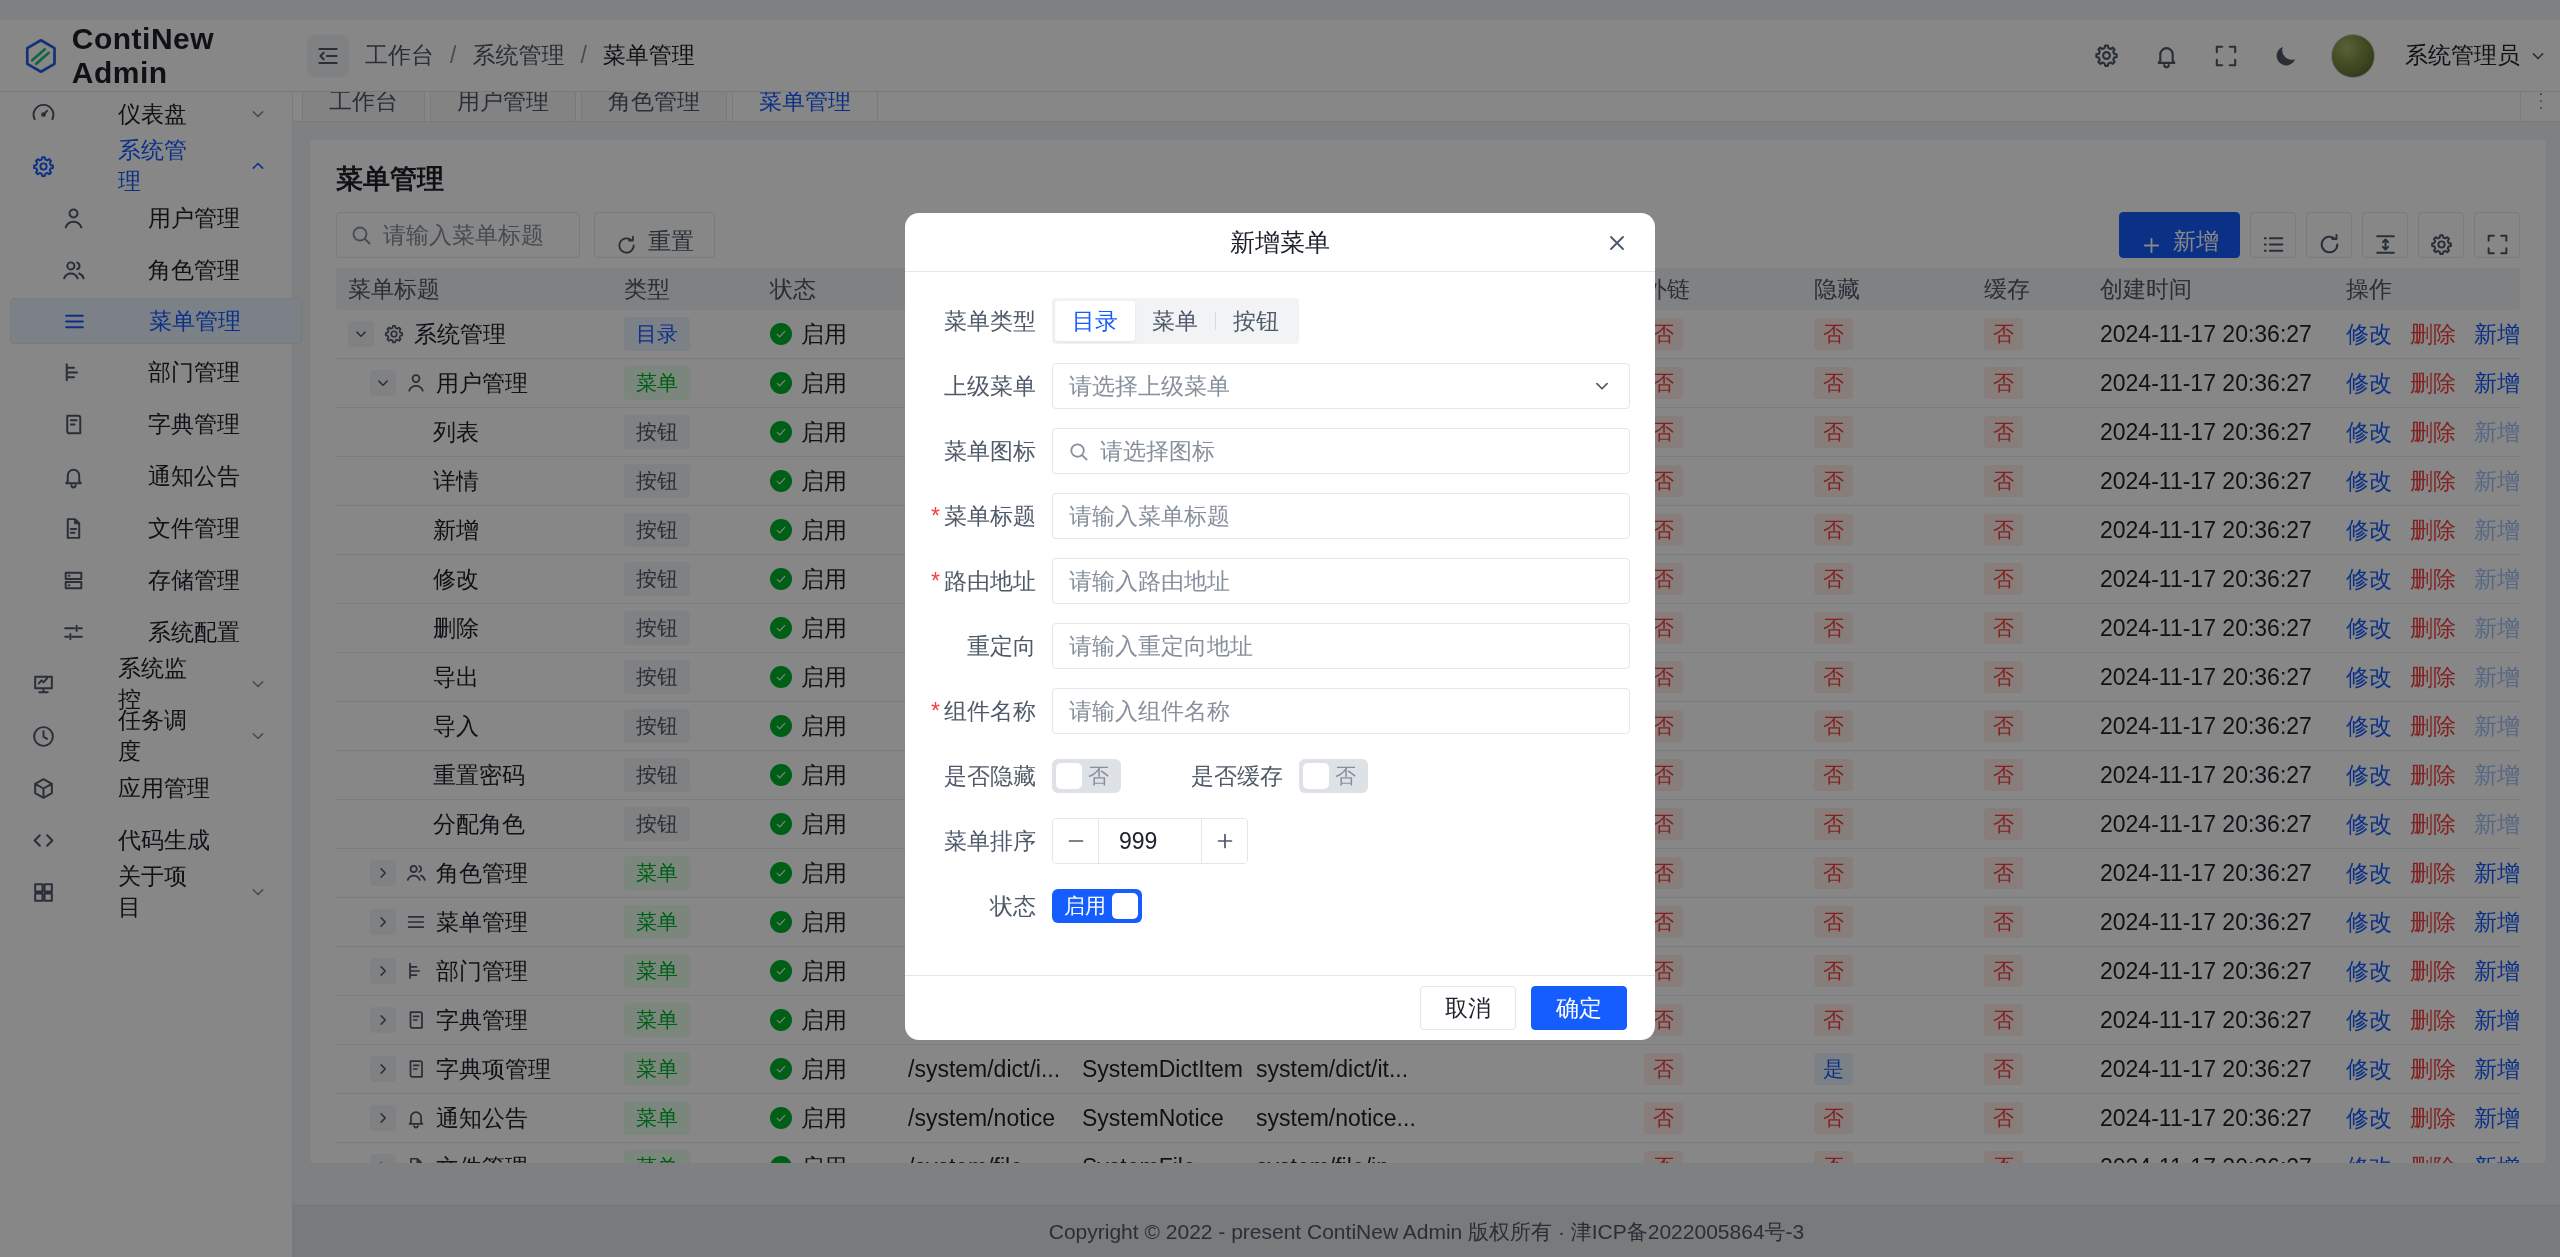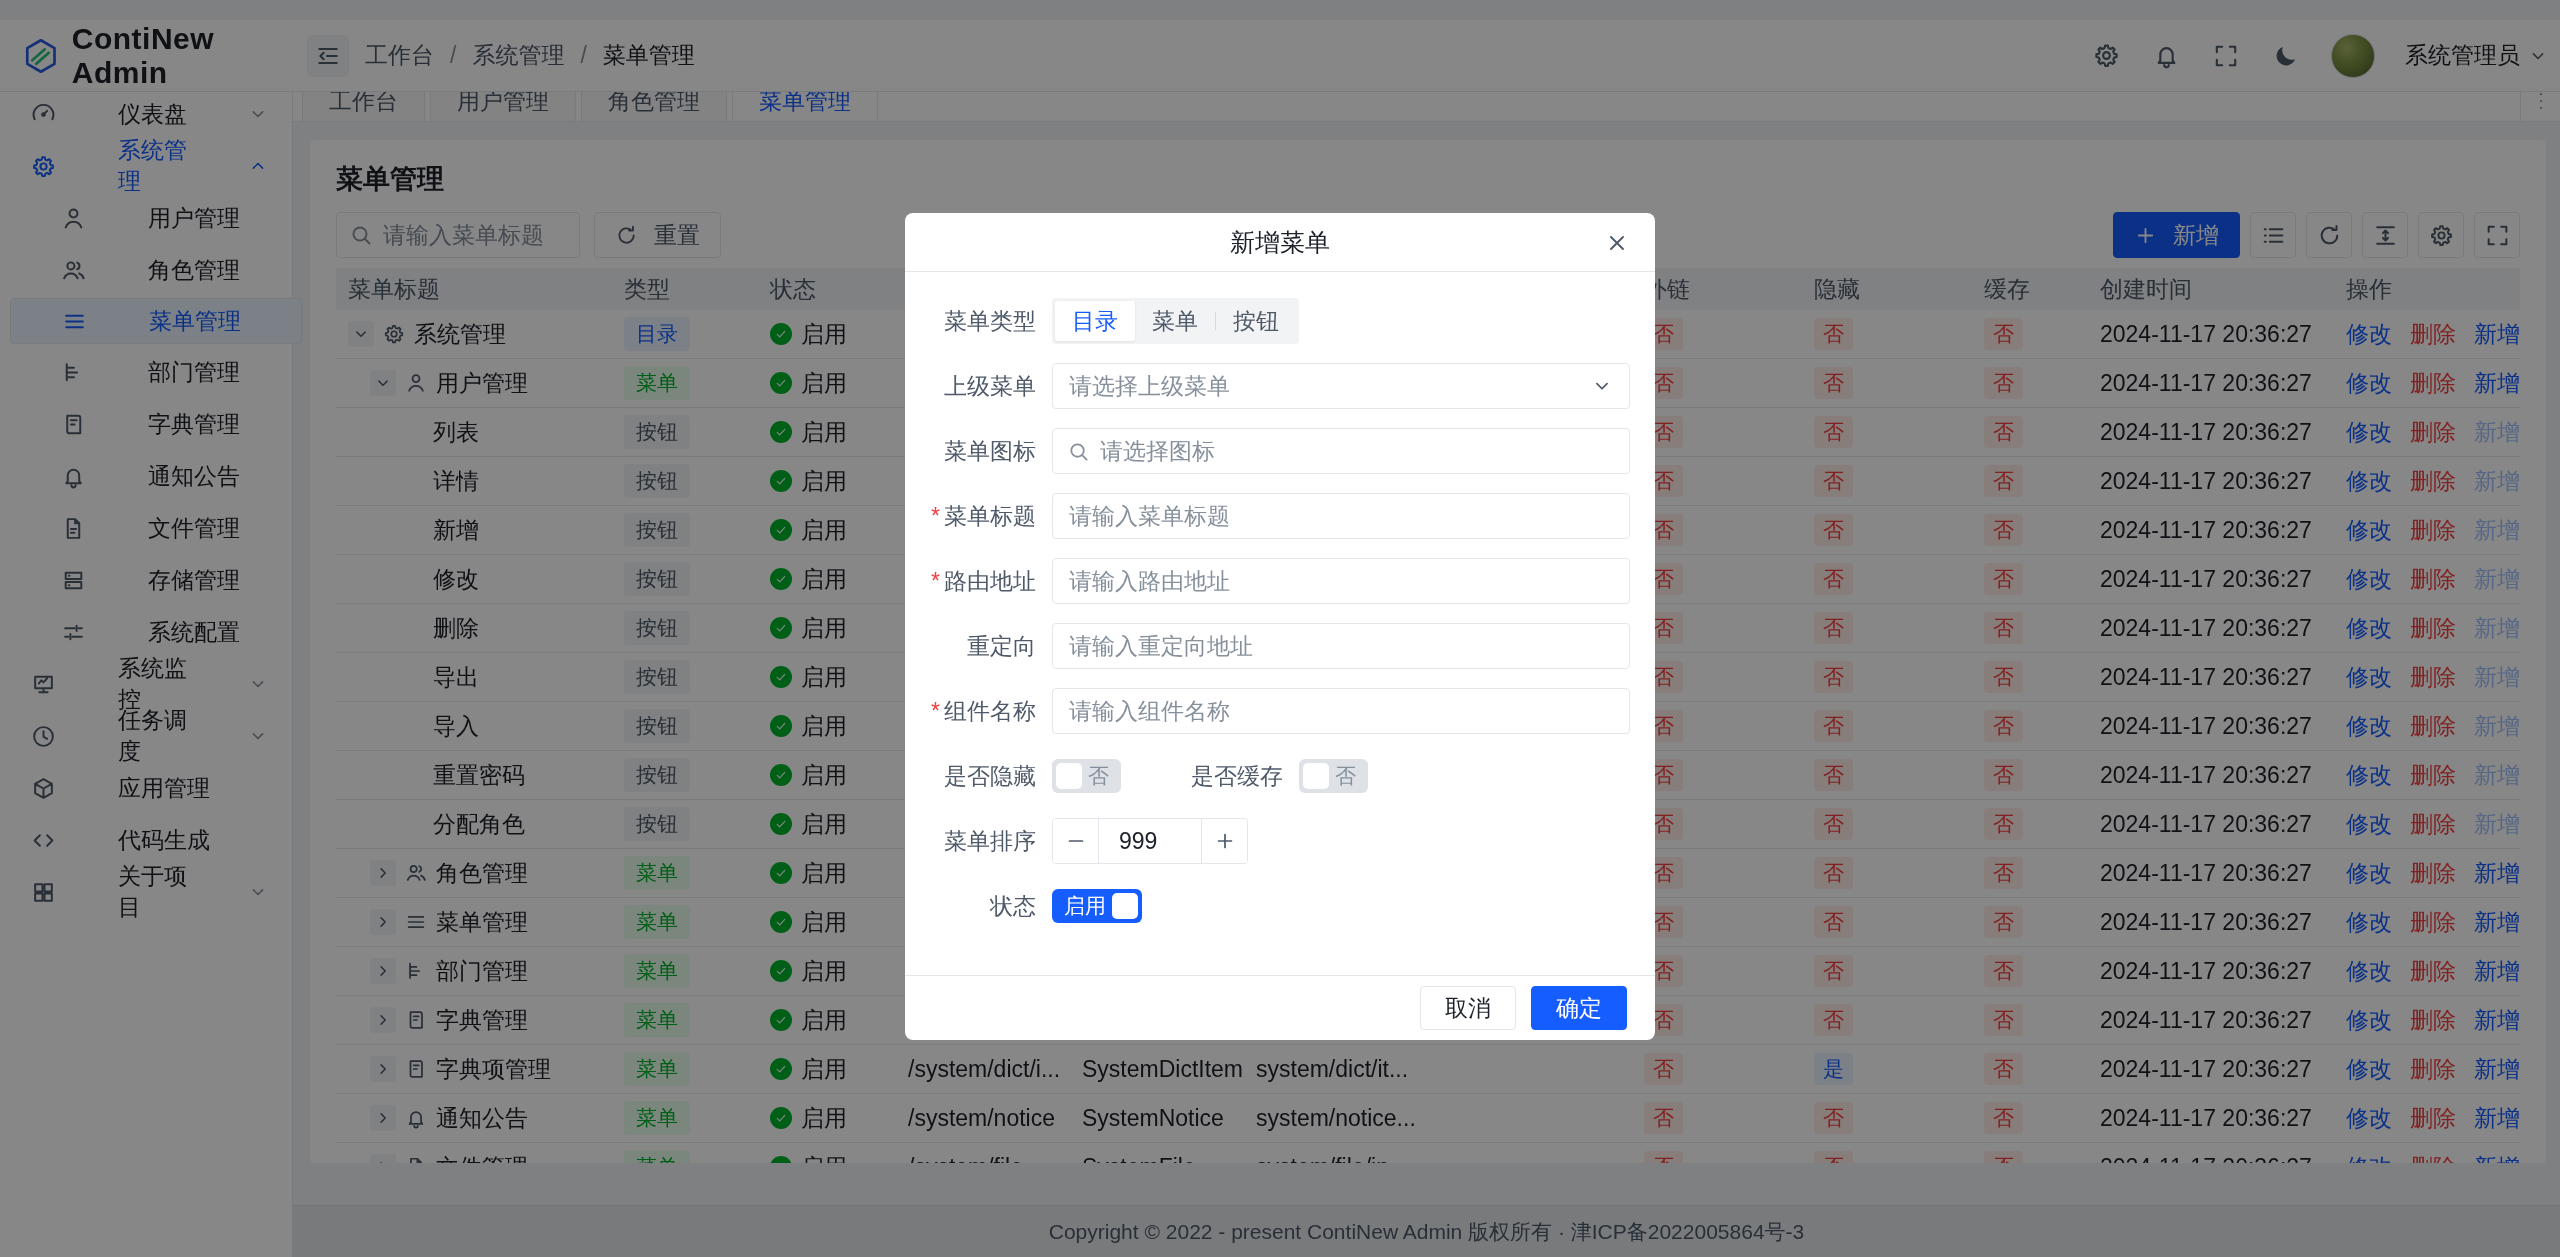--- a/index.html
+++ b/index.html
@@ -38,21 +38,21 @@
   .tab.on { background:#fff; color:#165dff; }
   .tab-more { margin-left:auto; width:40px; height:41px; display:flex; align-items:center; justify-content:center; color:#4e5969; border-left:1px solid #e5e6eb; cursor:pointer; }
 
   
   .card { position:absolute; left:310px; top:140px; width:2236px; height:1023px; background:#fff; border-radius:4px; padding:20px 26px 0; overflow:hidden; z-index:2; }
   .page-title { font-size:27px; font-weight:600; line-height:38px; margin-bottom:14px; }
   .toolbar { display:flex; align-items:center; height:46px; margin-bottom:10px; }
   .search-box { width:244px; height:46px; border:1px solid #e5e6eb; border-radius:4px; display:flex; align-items:center; padding:0 12px; color:#86909c; background:#fff; }
   .search-box input { border:none; outline:none; width:100%; margin-left:10px; font-size:23px; font-family:inherit; color:#1d2129; background:transparent; }
   .search-box input::placeholder { color:#86909c; }
-  .btn { height:46px; border:1px solid #e5e6eb; background:#fff; border-radius:4px; display:flex; align-items:center; justify-content:center; gap:16px; padding:0 20px; font-size:23px; color:#1d2129; cursor:pointer; font-family:inherit; }
+  .btn { height:46px; border:1px solid #e5e6eb; background:#fff; border-radius:4px; display:flex; align-items:flex-end; justify-content:center; gap:10px; padding:0 20px; font-size:23px; color:#1d2129; cursor:pointer; font-family:inherit; }
   .btn-reset { margin-left:14px; color:#4e5969; }
   .tb-right { margin-left:auto; display:flex; align-items:center; gap:10px; }
   .btn-primary { background:#165dff; border-color:#165dff; color:#fff; }
   .icon-btn { width:46px; height:46px; padding:0; color:#4e5969; }
 
   
   .tbl { width:100%; }
   .trow { display:flex; align-items:center; height:49px; border-bottom:1px solid #e9eaee; }
   .thead { height:42px; background:#f2f3f5; color:#4e5969; border-bottom:none; border-radius:2px; }
   .tc { flex:0 0 auto; padding-left:24px; white-space:nowrap; overflow:hidden; display:flex; align-items:center; }
@@ -71,21 +71,21 @@
   .st-dot { width:22px; height:22px; border-radius:50%; background:#00b42a; color:#fff; display:inline-flex; align-items:center; justify-content:center; margin-right:9px; flex:0 0 auto; }
   .oplink { color:#165dff; margin-right:18px; cursor:pointer; }
   .oplink.del { color:#f53f3f; }
   .oplink.dis { color:#a3c3fb; cursor:default; }
 
   
   .footer { position:absolute; left:293px; right:0; bottom:0; height:52px; background:#e4e7eb; border-top:1px solid #d7dade; display:flex; align-items:center; justify-content:center; color:#4e5969; font-size:21px; z-index:1; }
 
   
   .mask { position:fixed; inset:0; background:rgba(0,0,0,0.47); z-index:40; }
-  .modal { position:fixed; left:905px; top:213px; width:750px; height:827px; background:#fff; border-radius:8px; z-index:41; display:flex; flex-direction:column; }
+  .modal { position:fixed; left:905px; top:213px; width:750px; height:827px; background:#fff; border-radius:14px; z-index:41; display:flex; flex-direction:column; }
   .m-head { height:59px; border-bottom:1px solid #e5e6eb; display:flex; align-items:center; justify-content:center; position:relative; flex:0 0 auto; }
   .m-title { font-size:25px; font-weight:500; }
   .m-close { position:absolute; right:24px; top:16px; width:28px; height:28px; color:#4e5969; display:flex; align-items:center; justify-content:center; cursor:pointer; }
   .m-body { flex:1 1 auto; padding:26px 25px 0; overflow:hidden; }
   .f-row { display:flex; align-items:center; min-height:46px; margin-bottom:19px; }
   .f-label { width:106px; flex:0 0 auto; text-align:right; margin-right:16px; color:#4e5969; white-space:nowrap; }
   .req::before { content:"*"; color:#f53f3f; margin-right:4px; }
   .f-field { flex:1 1 auto; display:flex; align-items:center; }
   .inp { width:100%; height:46px; border:1px solid #e5e6eb; border-radius:4px; padding:0 16px; font-size:23px; font-family:inherit; color:#1d2129; outline:none; background:#fff; }
   .inp::placeholder { color:#86909c; }

